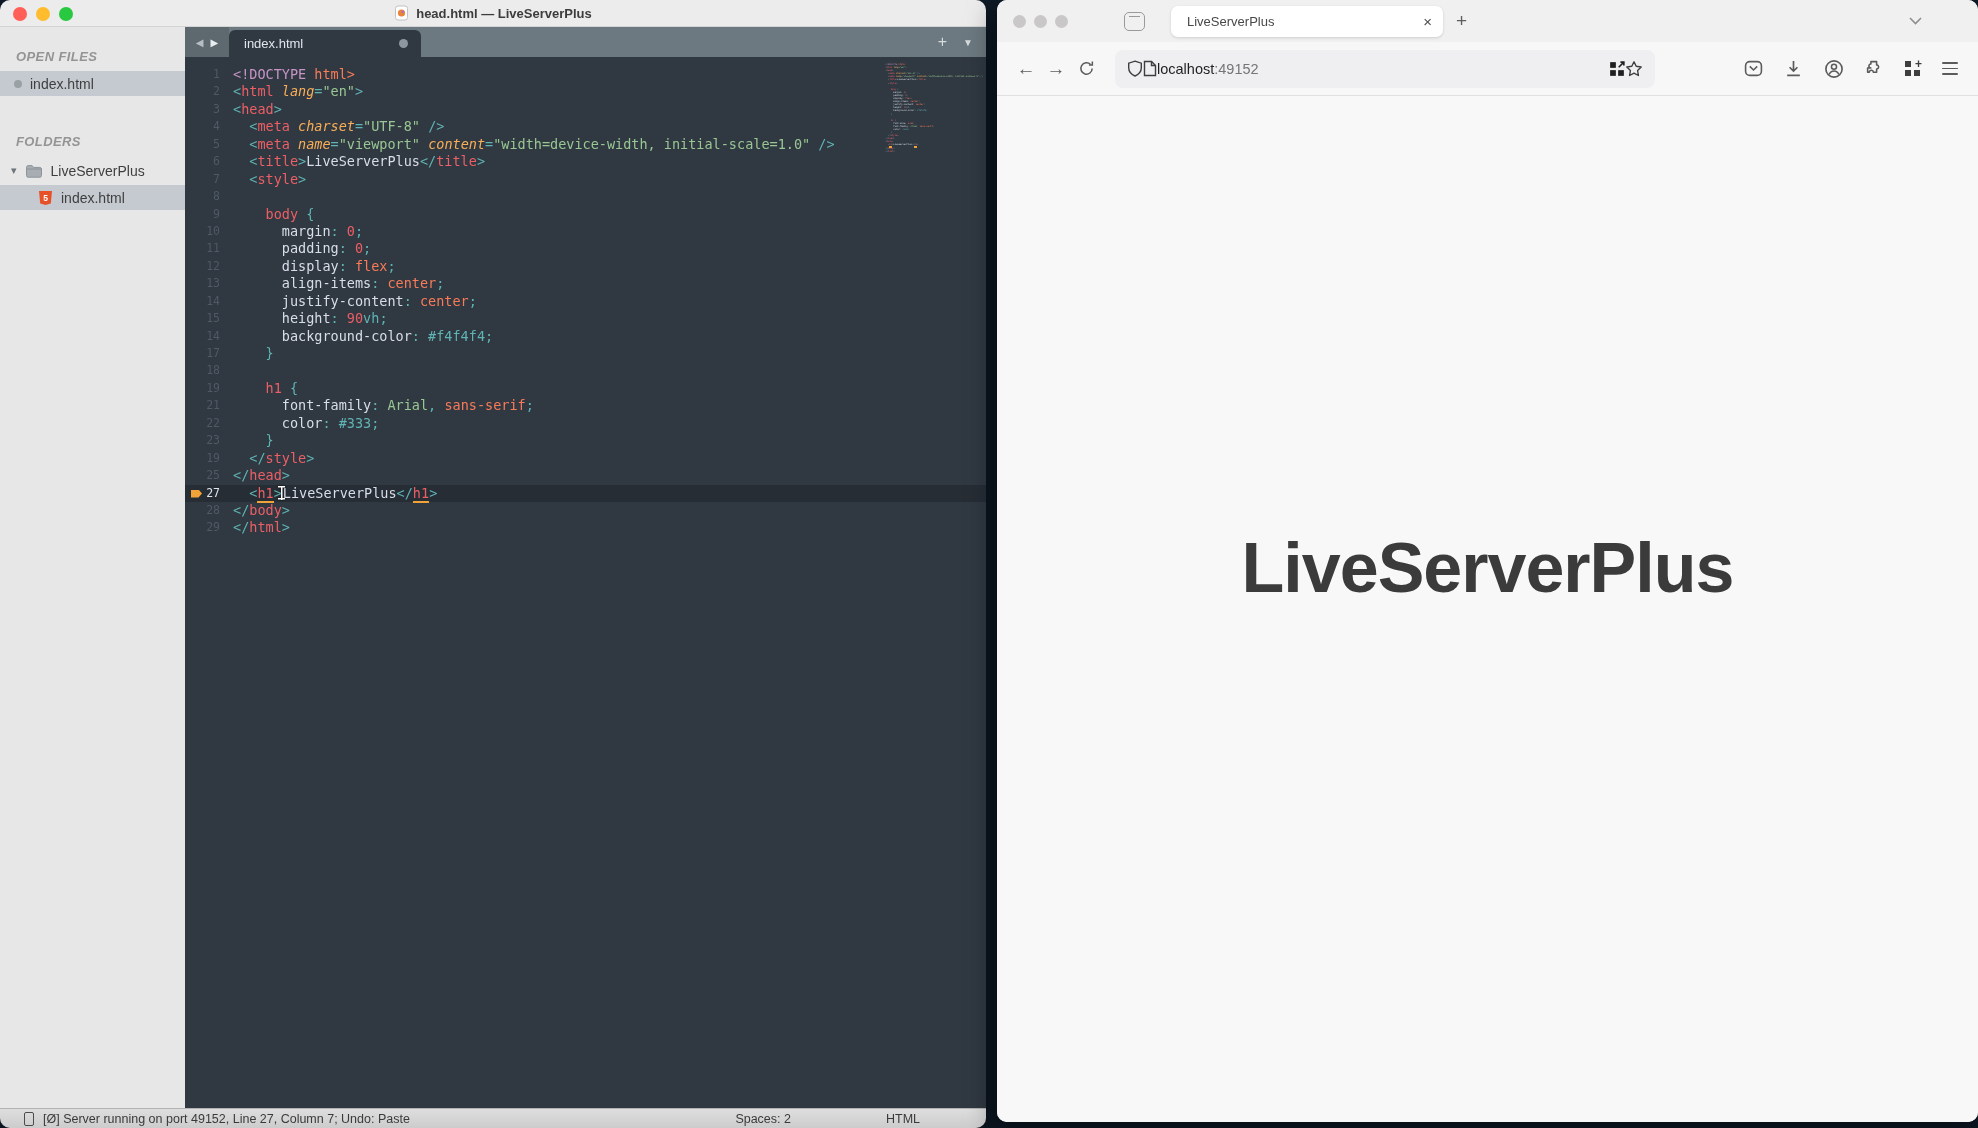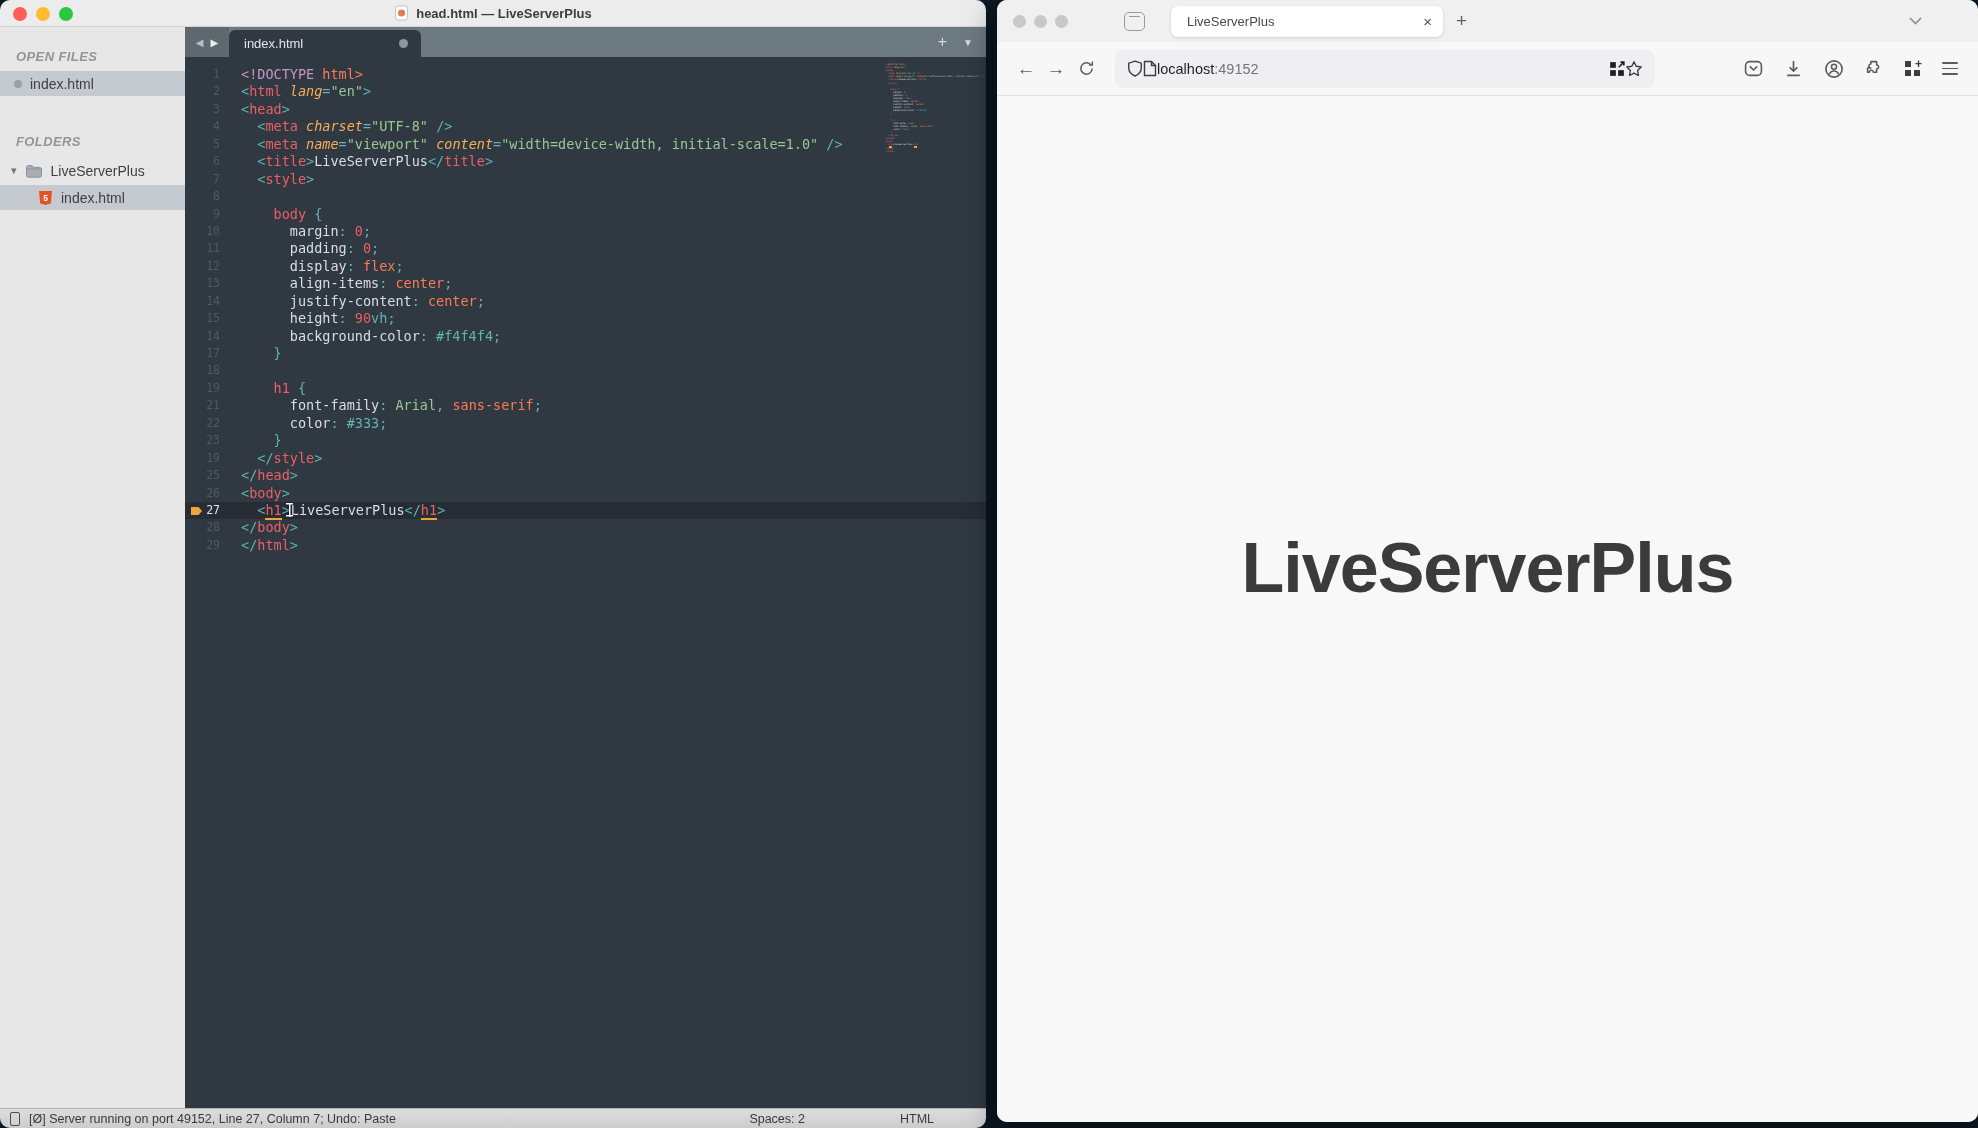--- a/index.html
+++ b/index.html
@@ -43,38 +43,38 @@
 
   .code-area { flex:1; position:relative; overflow:hidden; padding-top:9px;
     font-family:"DejaVu Sans Mono",monospace; font-size:13.5px; line-height:17.45px; }
   .crow { display:flex; height:17.45px; }
   .crow.cur { background:var(--line_hl); }
   .num { flex:none; width:48px; text-align:right; padding-right:13px; color:var(--gutter);
     font-size:11.5px; line-height:17.45px; position:relative; }
   .crow.cur .num { color:var(--gutter_active); }
   .tagmark { position:absolute; left:6px; top:5px; width:11px; height:8px; background:var(--bookmark);
     clip-path:polygon(0 0,68% 0,100% 50%,68% 100%,0 100%); }
-  .cline { white-space:pre; flex:1;margin-left:8px; }
+  .cline { white-space:pre; flex:1; }
   .c-p{color:var(--purple);} .c-r{color:var(--red);} .c-o{color:var(--orange);}
   .c-y{color:var(--yellow);font-style:italic;} .c-g{color:var(--green);}
   .c-t{color:var(--teal);} .c-f{color:var(--fg);}
   .c-u{color:var(--red); box-shadow:0 2px 0 var(--bookmark);}
   .ibeam { display:inline-block; width:7px; height:14px; margin:0 -2px -2px -4px;
     background:
       linear-gradient(#fdfdfd,#fdfdfd) top center/7px 1.5px no-repeat,
       linear-gradient(#fdfdfd,#fdfdfd) bottom center/7px 1.5px no-repeat,
       linear-gradient(#fdfdfd,#fdfdfd) center/1.5px 100% no-repeat;
     filter:drop-shadow(0 0 1px rgba(0,0,0,.8)); }
   .minimap { position:absolute; top:6px; right:3px; font-size:2.2px; line-height:3.1px;
     white-space:pre; pointer-events:auto; }
   .mm-line { height:3.1px; }
 
   .statusbar { flex:none; height:20px; background:linear-gradient(#dedede,#cccccc);
     border-top:1px solid #b2b2b2; display:flex; align-items:center; gap:9px;
-    padding:0 10px; font-size:12.5px; color:var(--status_text); }
+    padding:0 24px; font-size:12.5px; color:var(--status_text); }
   .sb-icon { width:10px; height:14px; border:1.5px solid #4c4c4c; border-radius:2px; }
   .sb-right { margin-left:auto; display:flex; gap:95px; padding-right:42px; }
 
   
   .browser-window { position:absolute; left:997px; top:0; width:981px; height:1122px;
     border-radius:10px; overflow:hidden; background:var(--bwin_bg);
     box-shadow:0 10px 30px rgba(0,0,0,.55); display:flex; flex-direction:column; }
   .btabstrip { flex:none; height:42px; display:flex; align-items:center; padding:0 16px; background:#f1f0f1; }
   .blights { display:flex; gap:8px; }
   .blight { width:13px; height:13px; border-radius:50%; background:var(--btraffic); }
@@ -264,24 +264,20 @@
                 <span class="num">23</span>
                 <span class="cline"><span class="c-f">    </span><span class="c-t">}</span></span>
               </div>
               <div class="crow">
                 <span class="num">19</span>
                 <span class="cline"><span class="c-t">  &lt;/</span><span class="c-r">style</span><span class="c-t">&gt;</span></span>
               </div>
               <div class="crow">
                 <span class="num">25</span>
                 <span class="cline"><span class="c-t">&lt;/</span><span class="c-r">head</span><span class="c-t">&gt;</span></span>
-              </div>
-              <div class="crow">
-                <span class="num">26</span>
-                <span class="cline"><span class="c-t">&lt;</span><span class="c-r">body</span><span class="c-t">&gt;</span></span>
               </div>
               <div class="crow cur">
                 <span class="num">27<span class="tagmark"></span></span>
                 <span class="cline"><span class="c-t">  &lt;</span><span class="c-u">h1</span><span class="c-t">&gt;</span><span class="ibeam"></span><span class="c-f">LiveServerPlus</span><span class="c-t">&lt;/</span><span class="c-u">h1</span><span class="c-t">&gt;</span></span>
               </div>
               <div class="crow">
                 <span class="num">28</span>
                 <span class="cline"><span class="c-t">&lt;/</span><span class="c-r">body</span><span class="c-t">&gt;</span></span>
               </div>
               <div class="crow">

